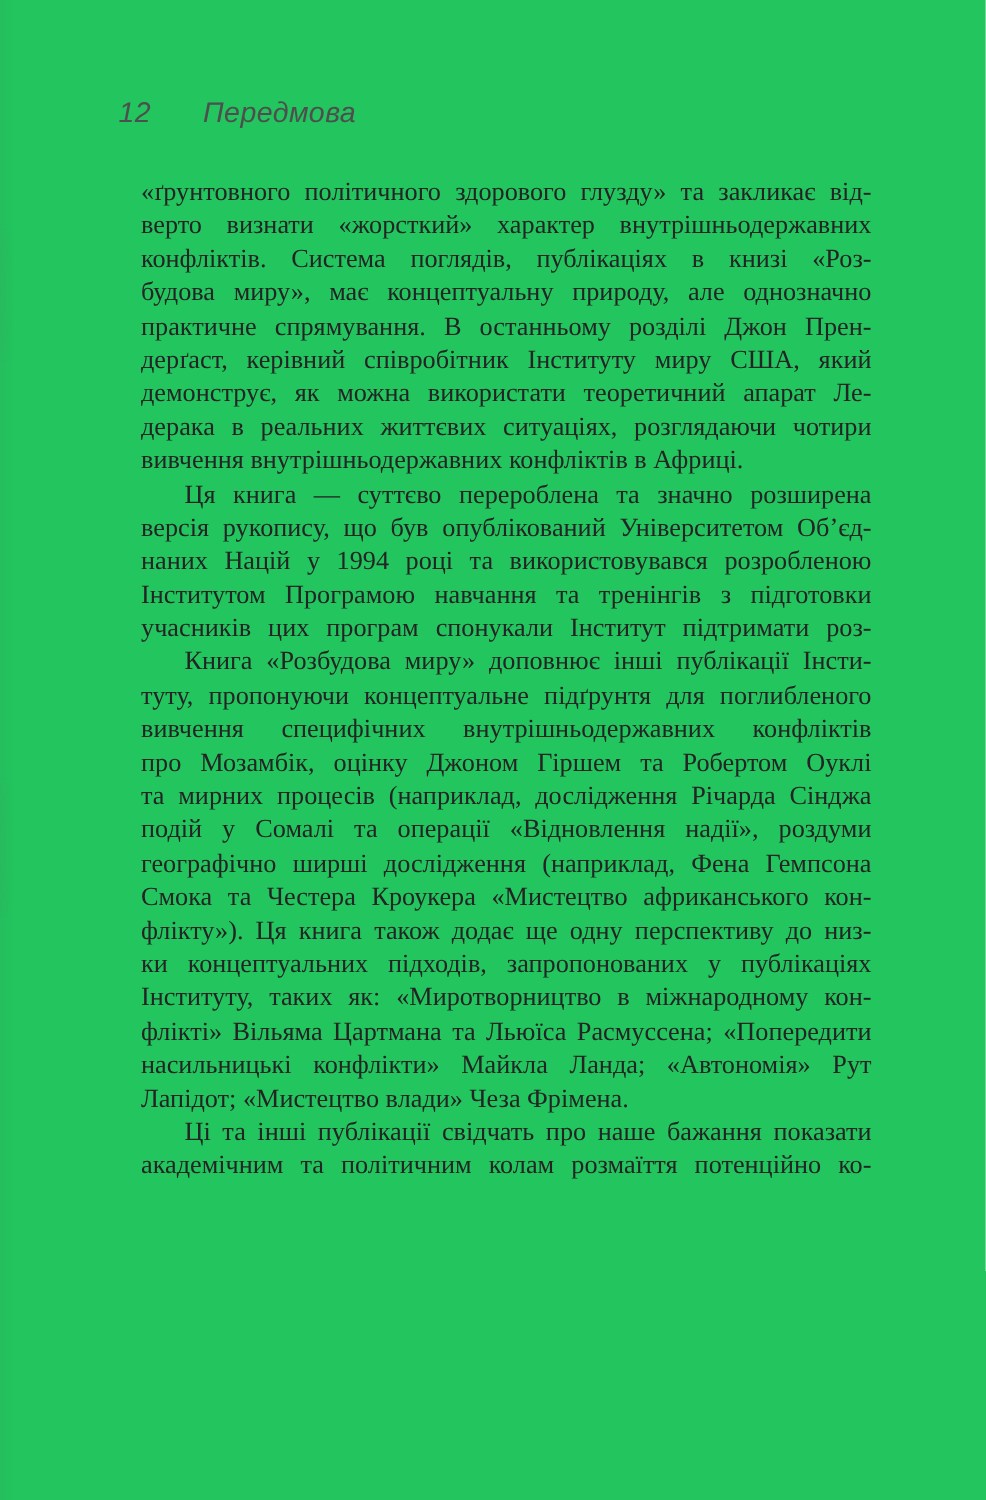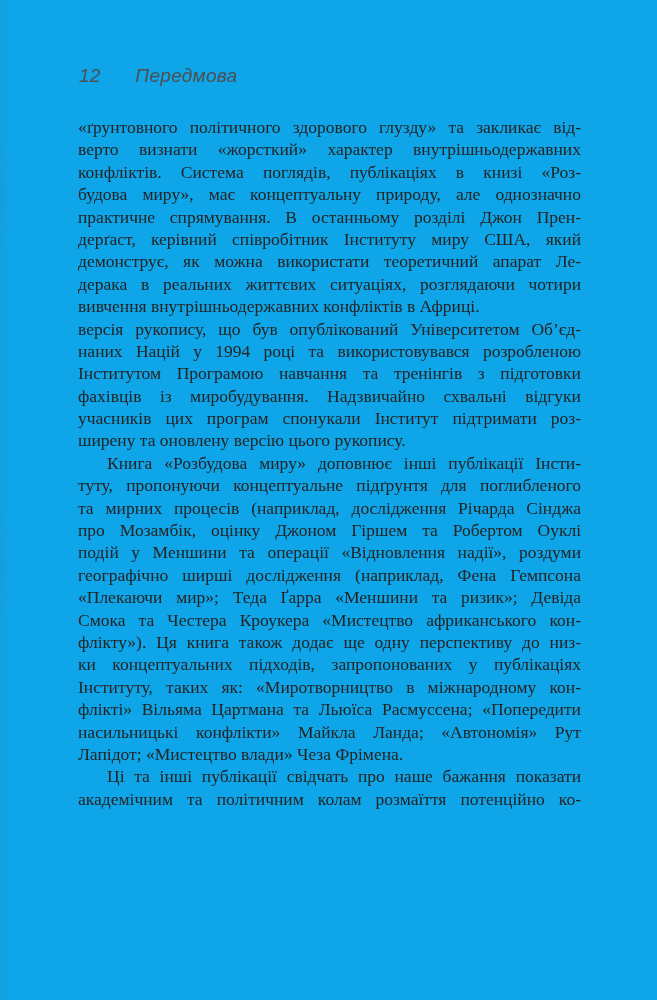--- a/index.html
+++ b/index.html
@@ -3,21 +3,21 @@
 <meta charset="utf-8">
 <style>
   html, body {
     margin: 0;
     padding: 0;
   }
   .page {
     position: relative;
     width: 657px;
     height: 1000px;
-    background: #0ea5e9;
+    background: #22c55e;
     overflow: hidden;
     font-family: "Liberation Serif", "DejaVu Serif", serif;
   }
   
   .scan-edge {
     position: absolute;
     left: 0; top: 0; bottom: 0;
     width: 10px;
     background: linear-gradient(to right, rgba(90,90,90,0.07), rgba(90,90,90,0.0));
     pointer-events: none;
@@ -58,20 +58,21 @@
     font-size: 17.5px;
     line-height: 22.4px;
     color: #242424;
   }
   .body-text .line {
     text-align: justify;
     text-align-last: justify;
     white-space: normal;
     height: 22.4px;
     overflow: visible;
+    margin-left: 16px;
   }
   .body-text .line.last {
     text-align-last: left;
   }
   .body-text .line.indent {
     padding-left: 29px;
   }
 </style>
 </head>
 <body>
@@ -89,33 +90,32 @@
   <div class="body-text" id="body-text">
       <div class="line">«ґрунтовного політичного здорового глузду» та закликає від-</div>
       <div class="line">верто визнати «жорсткий» характер внутрішньодержавних</div>
       <div class="line">конфліктів. Система поглядів, публікаціях в книзі «Роз-</div>
       <div class="line">будова миру», має концептуальну природу, але однозначно</div>
       <div class="line">практичне спрямування. В останньому розділі Джон Прен-</div>
       <div class="line">дерґаст, керівний співробітник Інституту миру США, який</div>
       <div class="line">демонструє, як можна використати теоретичний апарат Ле-</div>
       <div class="line">дерака в реальних життєвих ситуаціях, розглядаючи чотири</div>
       <div class="line last">вивчення внутрішньодержавних конфліктів в Африці.</div>
+      <div class="line indent">Ця книга — суттєво перероблена та значно розширена</div>
       <div class="line">версія рукопису, що був опублікований Університетом Об’єд-</div>
       <div class="line">наних Націй у 1994 році та використовувався розробленою</div>
       <div class="line">Інститутом Програмою навчання та тренінгів з підготовки</div>
-      <div class="line">фахівців із миробудування. Надзвичайно схвальні відгуки</div>
       <div class="line">учасників цих програм спонукали Інститут підтримати роз-</div>
-      <div class="line last">ширену та оновлену версію цього рукопису.</div>
       <div class="line indent">Книга «Розбудова миру» доповнює інші публікації Інсти-</div>
       <div class="line">туту, пропонуючи концептуальне підґрунтя для поглибленого</div>
+      <div class="line">вивчення специфічних внутрішньодержавних конфліктів</div>
+      <div class="line">про Мозамбік, оцінку Джоном Гіршем та Робертом Оуклі</div>
       <div class="line">та мирних процесів (наприклад, дослідження Річарда Сінджа</div>
-      <div class="line">про Мозамбік, оцінку Джоном Гіршем та Робертом Оуклі</div>
-      <div class="line">подій у Меншини та операції «Відновлення надії», роздуми</div>
+      <div class="line">подій у Сомалі та операції «Відновлення надії», роздуми</div>
       <div class="line">географічно ширші дослідження (наприклад, Фена Гемпсона</div>
-      <div class="line">«Плекаючи мир»; Теда Ґарра «Меншини та ризик»; Девіда</div>
       <div class="line">Смока та Честера Кроукера «Мистецтво африканського кон-</div>
       <div class="line">флікту»). Ця книга також додає ще одну перспективу до низ-</div>
       <div class="line">ки концептуальних підходів, запропонованих у публікаціях</div>
       <div class="line">Інституту, таких як: «Миротворництво в міжнародному кон-</div>
       <div class="line">флікті» Вільяма Цартмана та Льюїса Расмуссена; «Попередити</div>
       <div class="line">насильницькі конфлікти» Майкла Ланда; «Автономія» Рут</div>
       <div class="line last">Лапідот; «Мистецтво влади» Чеза Фрімена.</div>
       <div class="line indent">Ці та інші публікації свідчать про наше бажання показати</div>
       <div class="line">академічним та політичним колам розмаїття потенційно ко-</div>
     </div>

